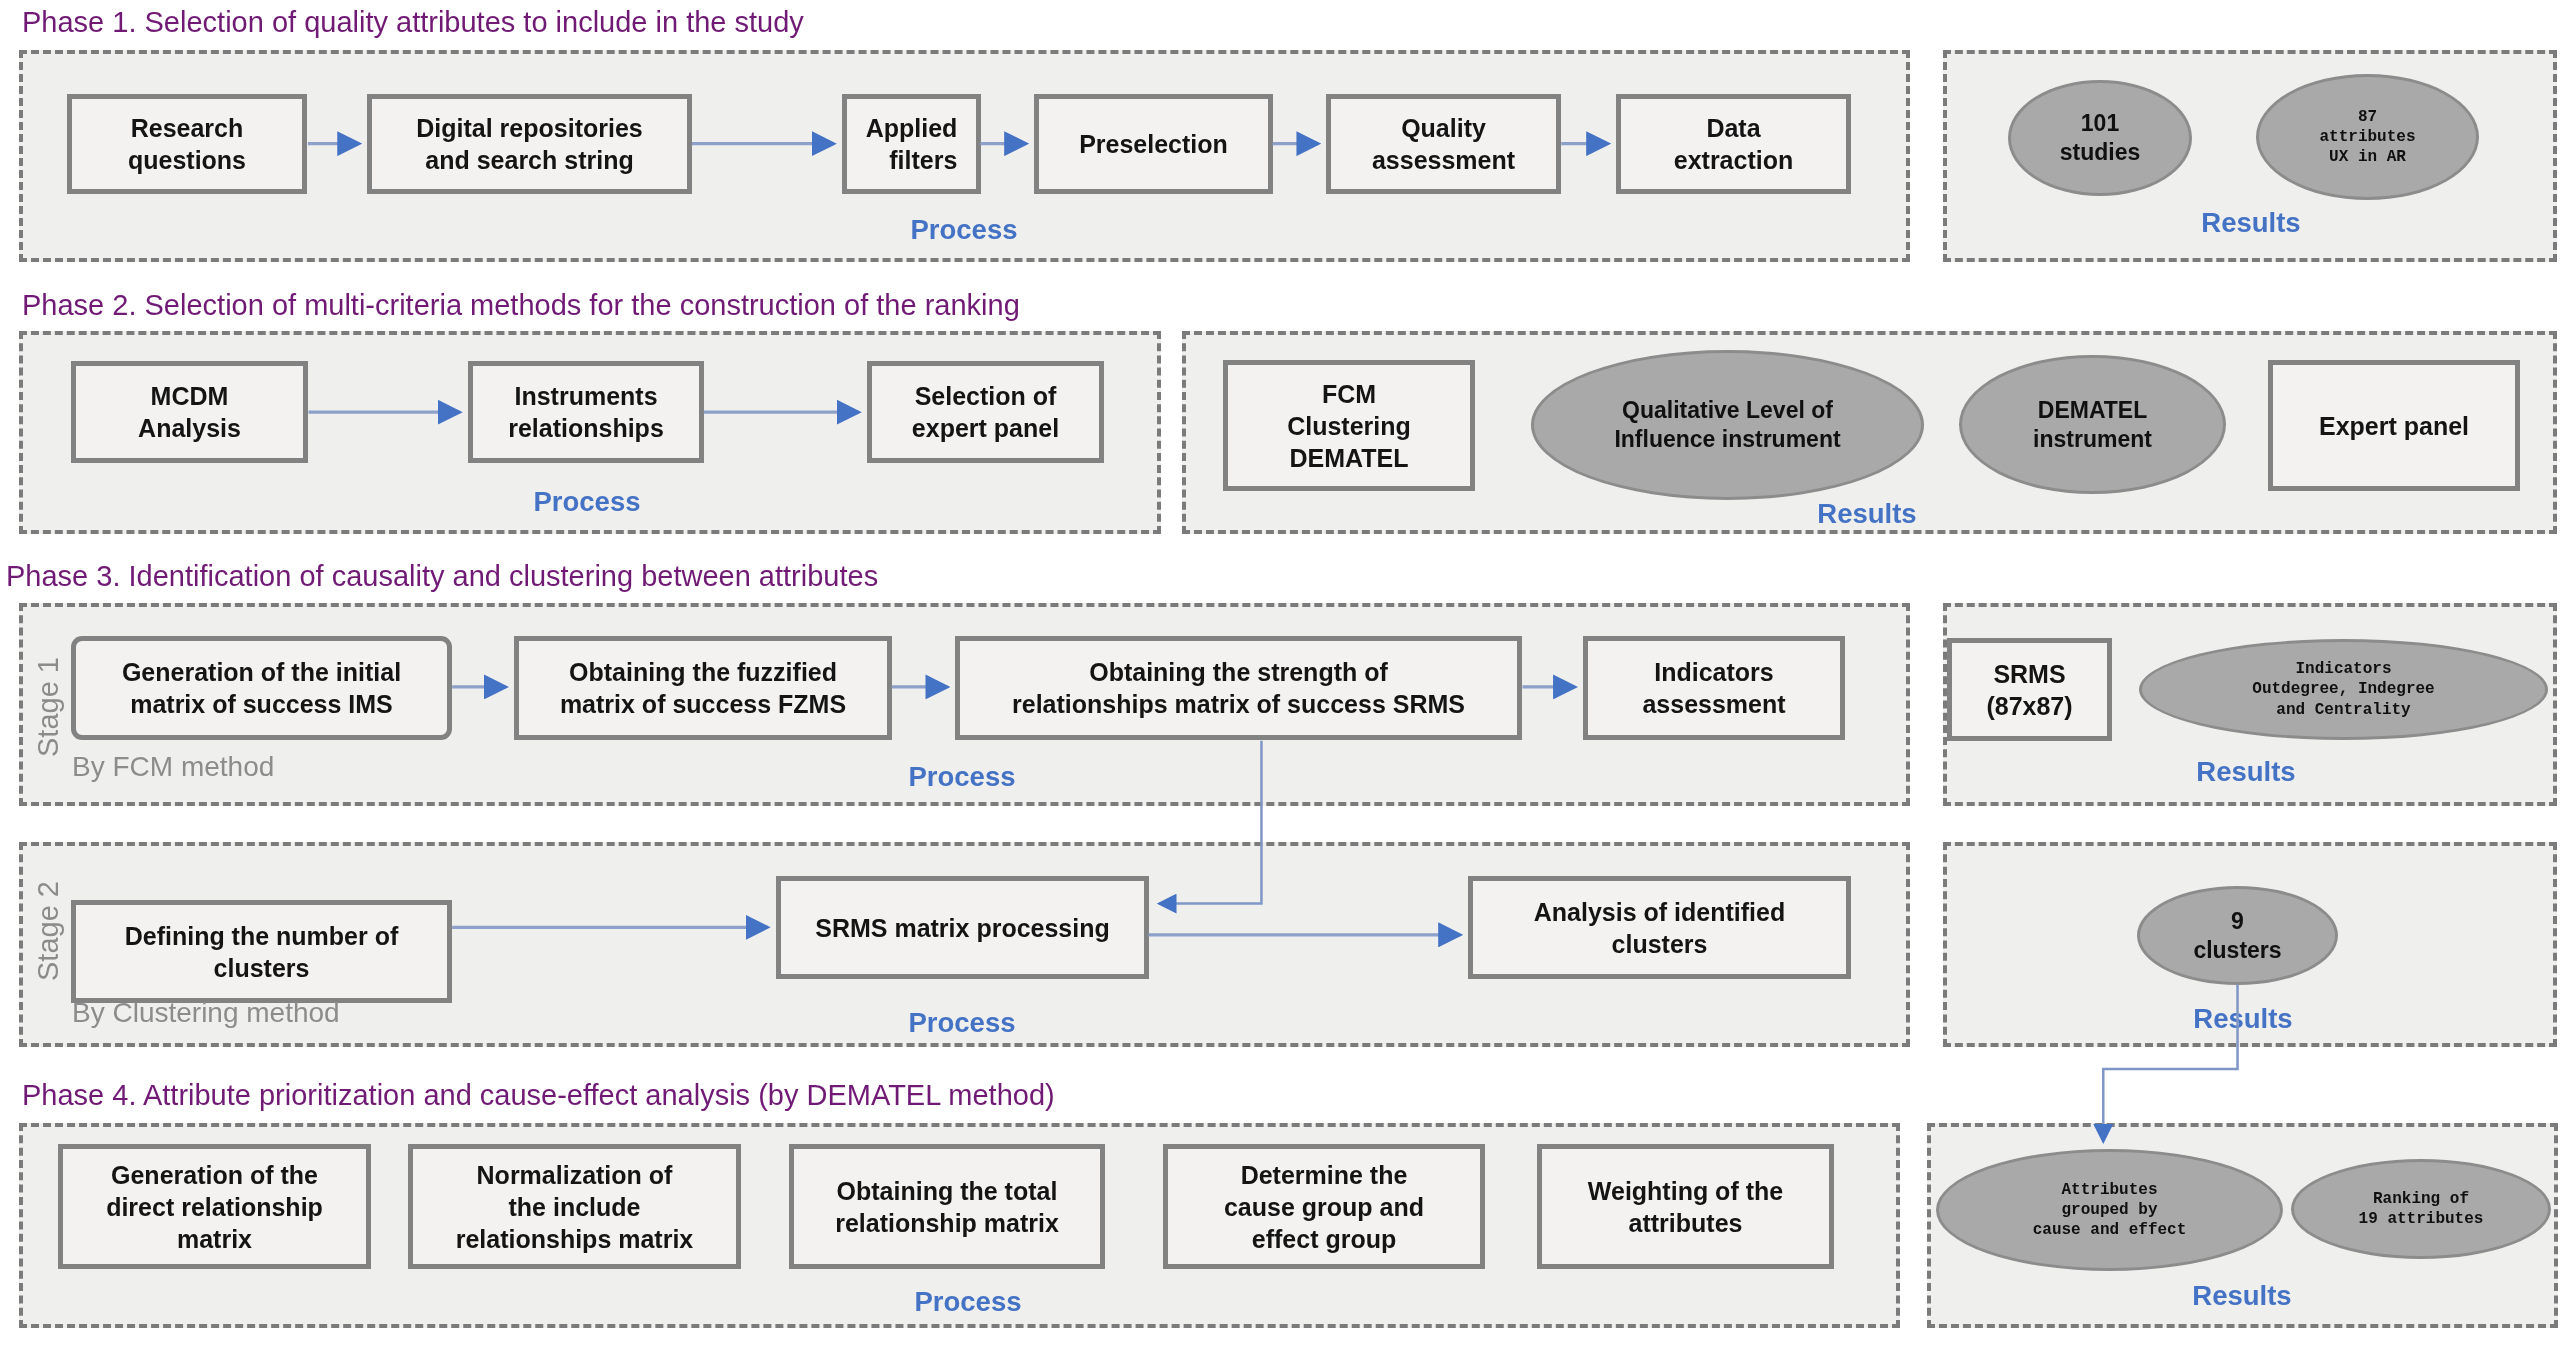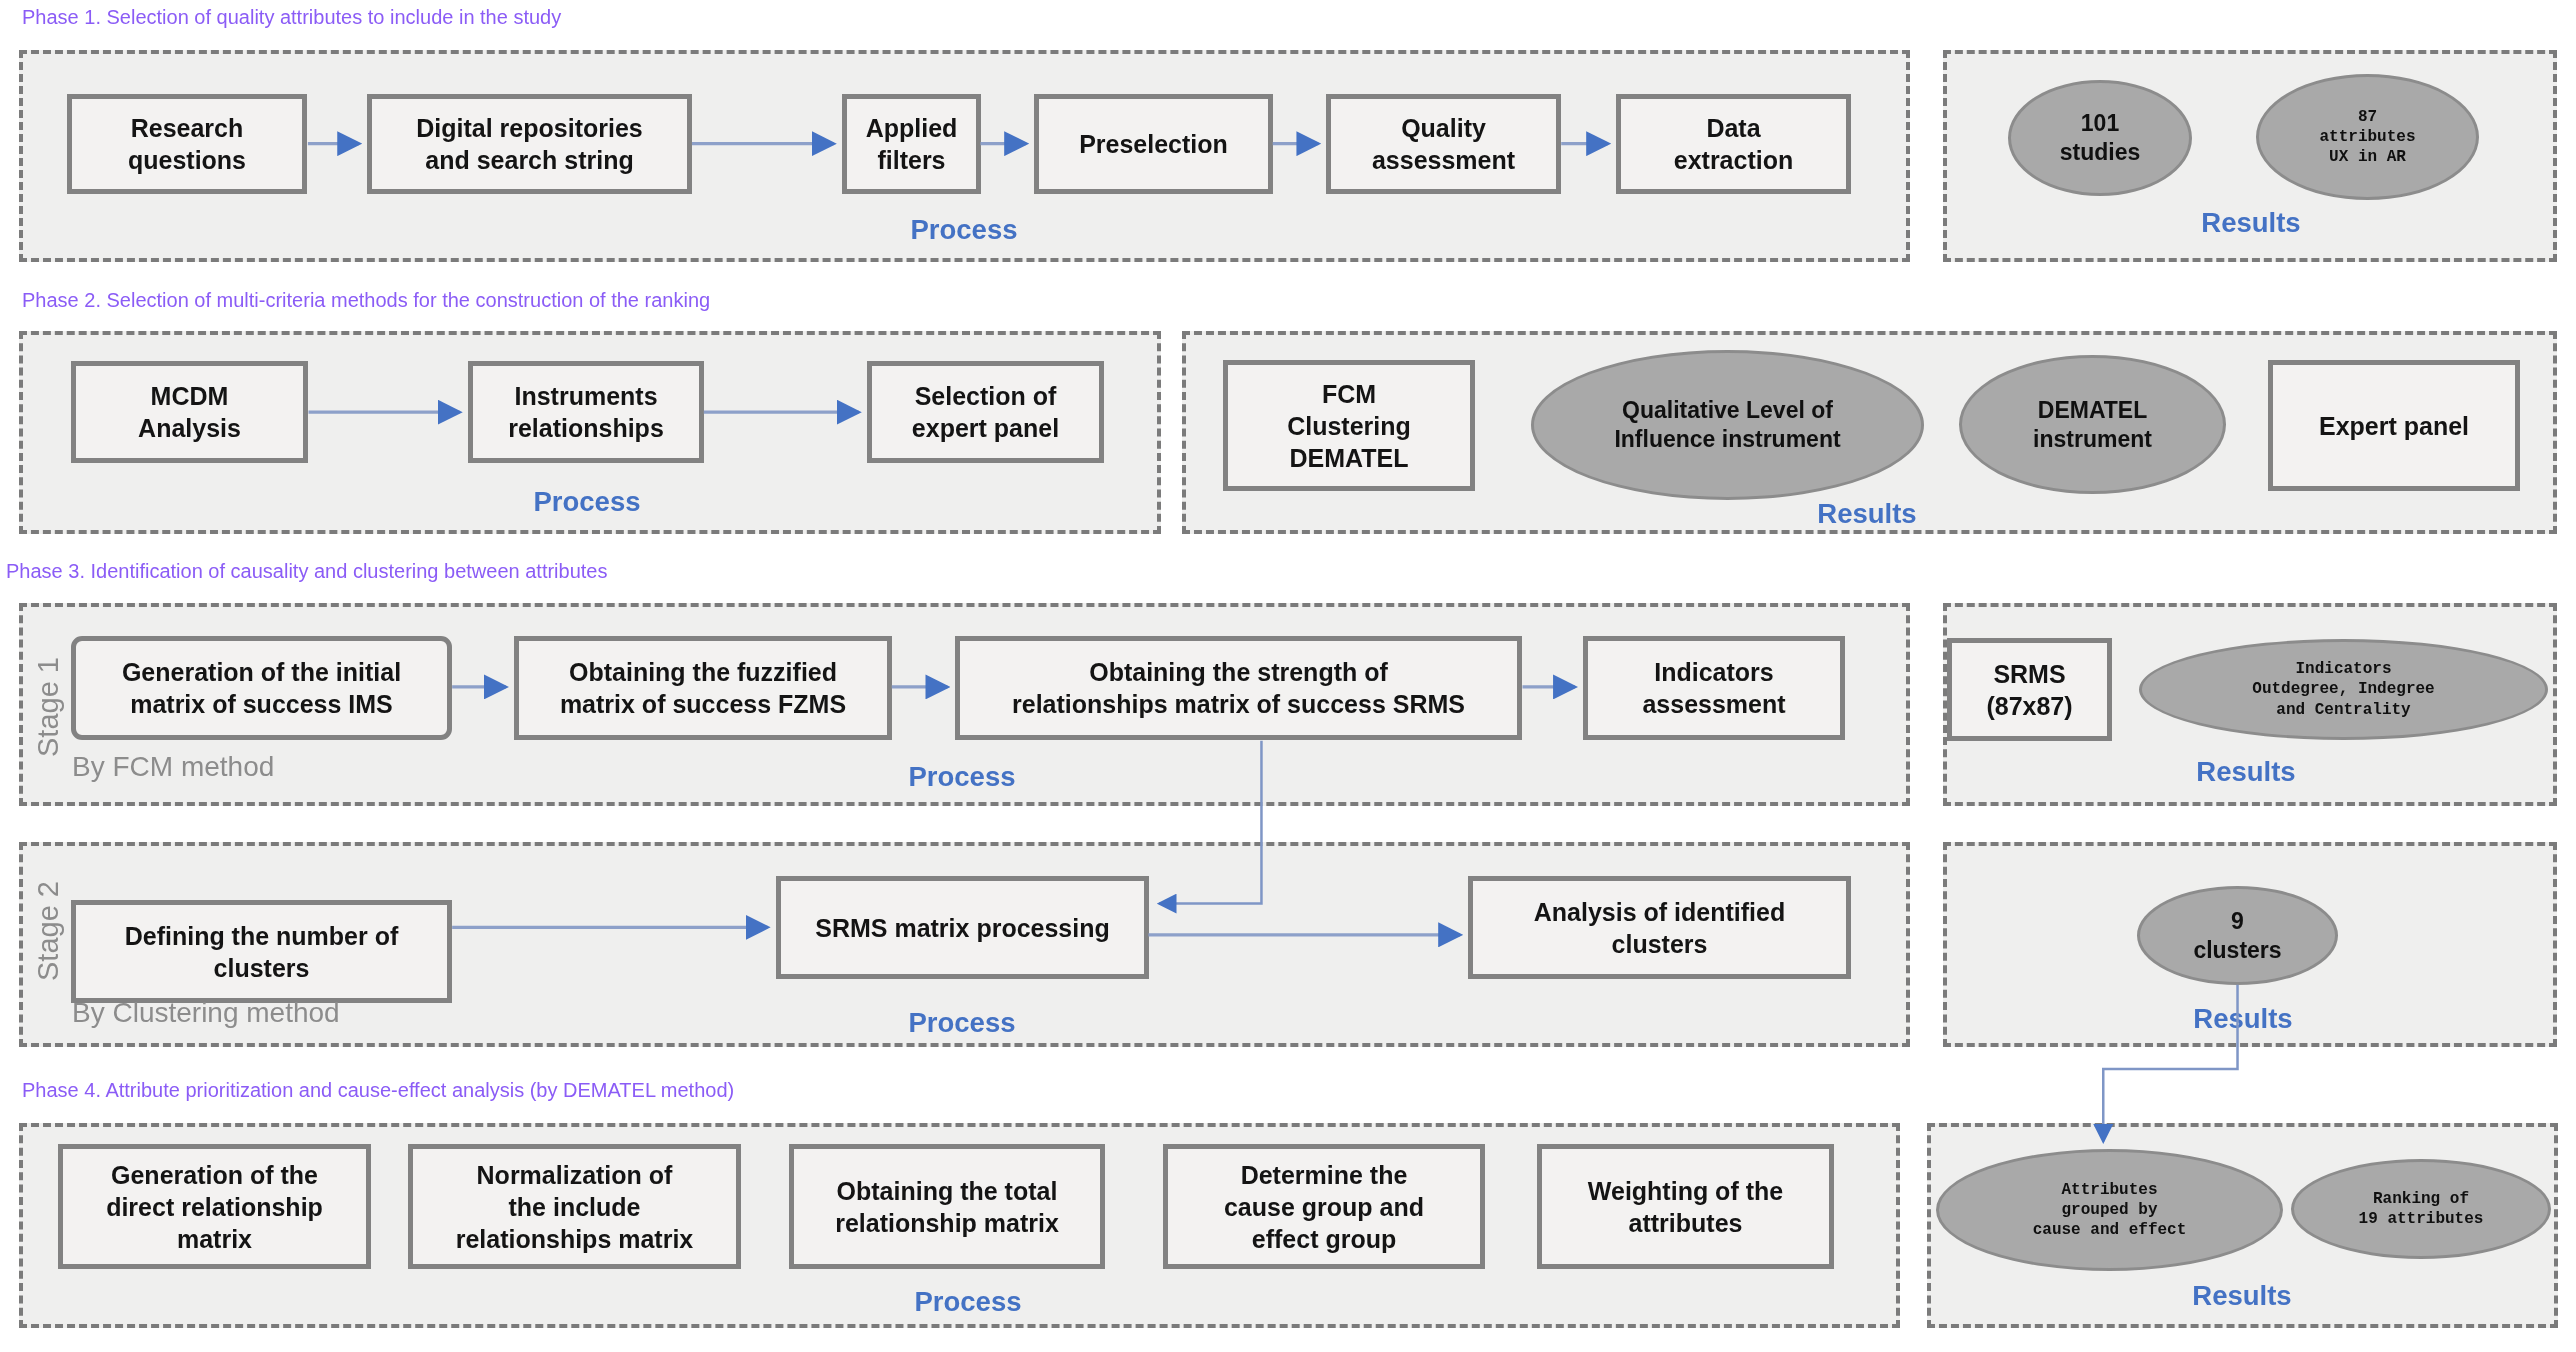--- a/index.html
+++ b/index.html
@@ -6,41 +6,41 @@
   #canvas{position:relative;width:2576px;height:1352px;background:#ffffff;
           font-family:"Liberation Sans",sans-serif;overflow:hidden;}
   .panel{position:absolute;box-sizing:border-box;background:#efefee;border:4.4px dashed #7b7b7b;}
   .pbox{position:absolute;box-sizing:border-box;background:#f3f2f1;border:5.6px solid #828282;
         display:flex;align-items:center;justify-content:center;text-align:center;
         font-weight:bold;font-size:25px;line-height:1.28;color:#141414;white-space:pre-line;}
   .ell{position:absolute;box-sizing:border-box;background:#a9a9a9;border:3.1px solid #8c8c8c;
        border-radius:50%;display:flex;align-items:center;justify-content:center;text-align:center;
        font-weight:bold;font-size:23px;line-height:1.26;color:#101010;white-space:pre-line;}
   .ell.small{font-size:16px;font-family:Liberation Mono, monospace;}
-  .phase-title{position:absolute;font-size:20px;color:#8b5cf6;white-space:nowrap;}
+  .phase-title{position:absolute;font-size:29px;color:#701a75;white-space:nowrap;}
   .flow-label{position:absolute;width:200px;text-align:center;font-size:27.5px;font-weight:bold;color:#4472c4;}
   .stage-label{position:absolute;width:106px;height:32px;line-height:32px;text-align:center;
                font-size:29px;color:#8c8c8c;transform:rotate(-90deg);transform-origin:center;}
   .byline{position:absolute;font-size:28px;color:#8c8c8c;white-space:nowrap;}
   svg.connectors{position:absolute;left:0;top:0;pointer-events:none;}
 </style>
 </head>
 <body>
 
 <div id="canvas">
 
   <div class="phase-title" style="left:22px;top:6.2px;">Phase 1. Selection of quality attributes to include in the study</div>
   <div class="panel" style="left:19px;top:50px;width:1891px;height:212px;"></div>
   <div class="panel" style="left:1943px;top:50px;width:614px;height:212px;"></div>
 
   <div class="pbox" style="left:67px;top:94px;width:240px;height:100px;">Research
 questions</div>
   <div class="pbox" style="left:367px;top:94px;width:325px;height:100px;">Digital repositories
 and search string</div>
-  <div class="pbox" style="left:842px;top:94px;width:139px;height:100px;">Applied
+  <div class="pbox" style="left:842px;top:94px;width:139px;height:100px;text-align:right;">Applied
 filters</div>
   <div class="pbox" style="left:1034px;top:94px;width:239px;height:100px;">Preselection</div>
   <div class="pbox" style="left:1326px;top:94px;width:235px;height:100px;">Quality
 assessment</div>
   <div class="pbox" style="left:1616px;top:94px;width:235px;height:100px;">Data
 extraction</div>
   <div class="flow-label" style="left:864px;top:214px;">Process</div>
 
   <div class="ell" style="left:2008px;top:80px;width:184px;height:116px;">101
 studies</div>

